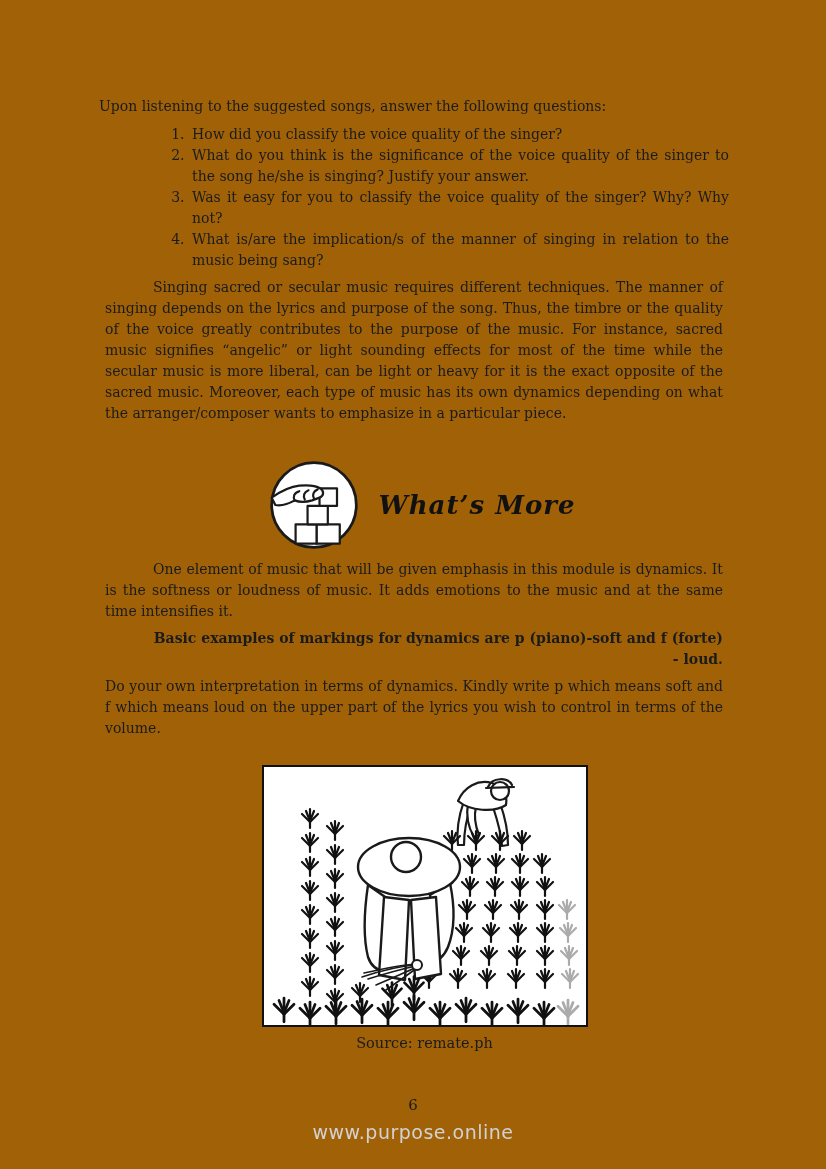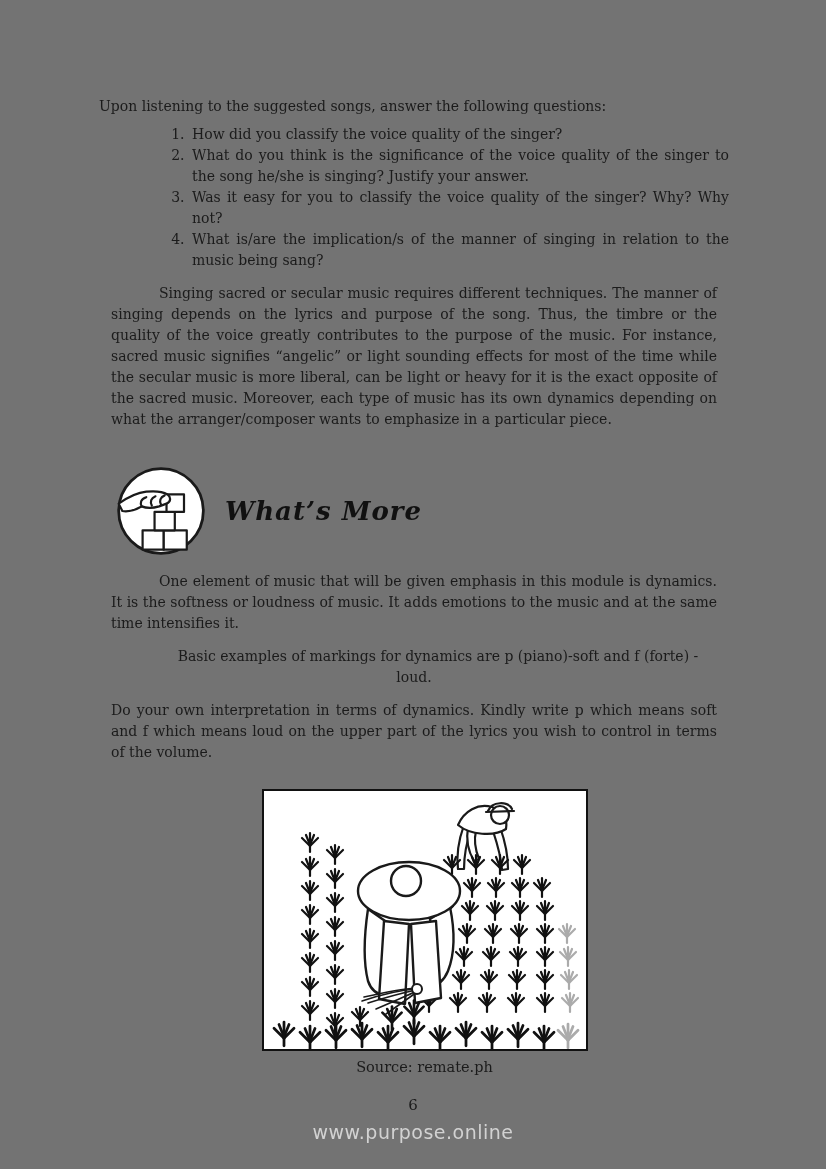--- a/index.html
+++ b/index.html
@@ -5,54 +5,55 @@
   html, body { margin: 0; padding: 0; }
   body {
     width: 826px; height: 1169px;
     background: #ffffff;
     font-family: "DejaVu Serif", serif;
     color: #1b1b1b;
   }
   .page {
     position: relative;
     width: 826px; height: 1169px;
-    background: #737373;
+    background: #a16207;
     overflow: hidden;
   }
   .content {
     position: absolute;
     left: 99px; top: 0;
     width: 630px;
     font-size: 14px;
     line-height: 21px;
   }
   .intro { margin: 0; padding-top: 96px; }
   ol.questions {
     margin: 7px 0 0 0;
     padding-left: 51px;
   }
   ol.questions li {
     text-align: justify;
     padding-left: 3px;
     margin-left: 39px;
   }
-  p.para { margin: 12px; text-align: justify; }
+  p.para { margin: 6px; text-align: justify; }
   p.indent { text-indent: 48px; }
-  p.noj { text-align: center; }
+  p.noj { text-align: right; font-weight: bold; }
   .p-sacred { margin-top: 18px; }
   .p-dynamics { margin-top: 12px; }
   .p-markings { margin-top: 19px; }
   .p-instruction { margin-top: 20px; }
   .whats-more {
     margin-top: 33px;
     padding-left: 16px;
     height: 96px;
     display: flex;
     align-items: center;
     gap: 18px;
+    justify-content: center;
   }
   .whats-more h2 {
     margin: 0;
     font-size: 26px;
     font-weight: bold;
     font-style: italic;
     letter-spacing: 1px;
     color: #111;
   }
   figure.rice-figure {

